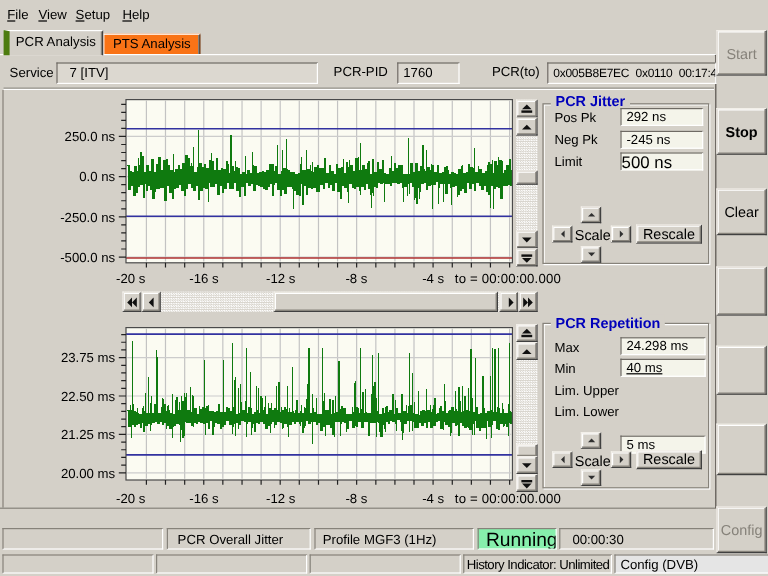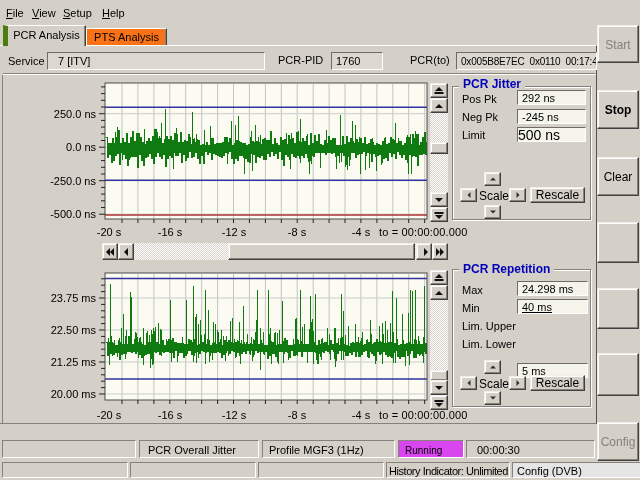--- a/index.html
+++ b/index.html
@@ -310,19 +310,19 @@
 <div class="btn3 bb bold" style="left:597px;top:90px;width:42px;height:39px;line-height:39px">Stop</div>
 <div class="btn3 bb " style="left:597px;top:157px;width:42px;height:39px;line-height:39px">Clear</div>
 <div class="btn3 bb " style="left:597px;top:222px;width:42px;height:41px;line-height:41px"></div>
 <div class="btn3 bb " style="left:597px;top:288px;width:42px;height:41px;line-height:41px"></div>
 <div class="btn3 bb " style="left:597px;top:353px;width:42px;height:43px;line-height:43px"></div>
 <div class="btn3 bb dis" style="left:597px;top:422px;width:42px;height:39px;line-height:39px">Config</div>
 
 <div class="cell" style="left:2px;top:440px;width:134px;height:18px;background:#d4d0c8;font-size:11px;line-height:18px;padding-left:6px;"></div>
 <div class="cell" style="left:139px;top:440px;width:120px;height:18px;background:#d4d0c8;font-size:11px;line-height:18px;padding-left:8px;line-height:19px">PCR Overall Jitter</div>
 <div class="cell" style="left:262px;top:440px;width:133px;height:18px;background:#d4d0c8;font-size:11px;line-height:18px;padding-left:6px;line-height:19px">Profile MGF3 (1Hz)</div>
-<div class="cell" style="left:398px;top:440px;width:66px;height:18px;background:#d946ef;font-size:10px;line-height:18px;padding-left:6px;line-height:19px">Running</div>
+<div class="cell" style="left:398px;top:440px;width:66px;height:18px;background:#86efac;font-size:16px;line-height:18px;padding-left:6px;line-height:19px">Running</div>
 <div class="cell" style="left:466px;top:440px;width:129px;height:18px;background:#d4d0c8;font-size:11px;line-height:18px;padding-left:10px;line-height:19px">00:00:30</div>
 <div class="cell" style="left:2px;top:462px;width:126px;height:16px;background:#d4d0c8;font-size:11px;line-height:16px;padding-left:6px;"></div>
 <div class="cell" style="left:130px;top:462px;width:126px;height:16px;background:#d4d0c8;font-size:11px;line-height:16px;padding-left:6px;"></div>
 <div class="cell" style="left:258px;top:462px;width:126px;height:16px;background:#d4d0c8;font-size:11px;line-height:16px;padding-left:6px;"></div>
 <div class="cell" style="left:386px;top:462px;width:124px;height:16px;background:#d4d0c8;font-size:11px;line-height:16px;padding-left:2px;letter-spacing:-0.45px">History Indicator: Unlimited</div>
 <div class="cell" style="left:512px;top:462px;width:148px;height:16px;background:#e5e5e5;font-size:11px;line-height:16px;padding-left:4px;">Config (DVB)</div>
 
 </body></html>

